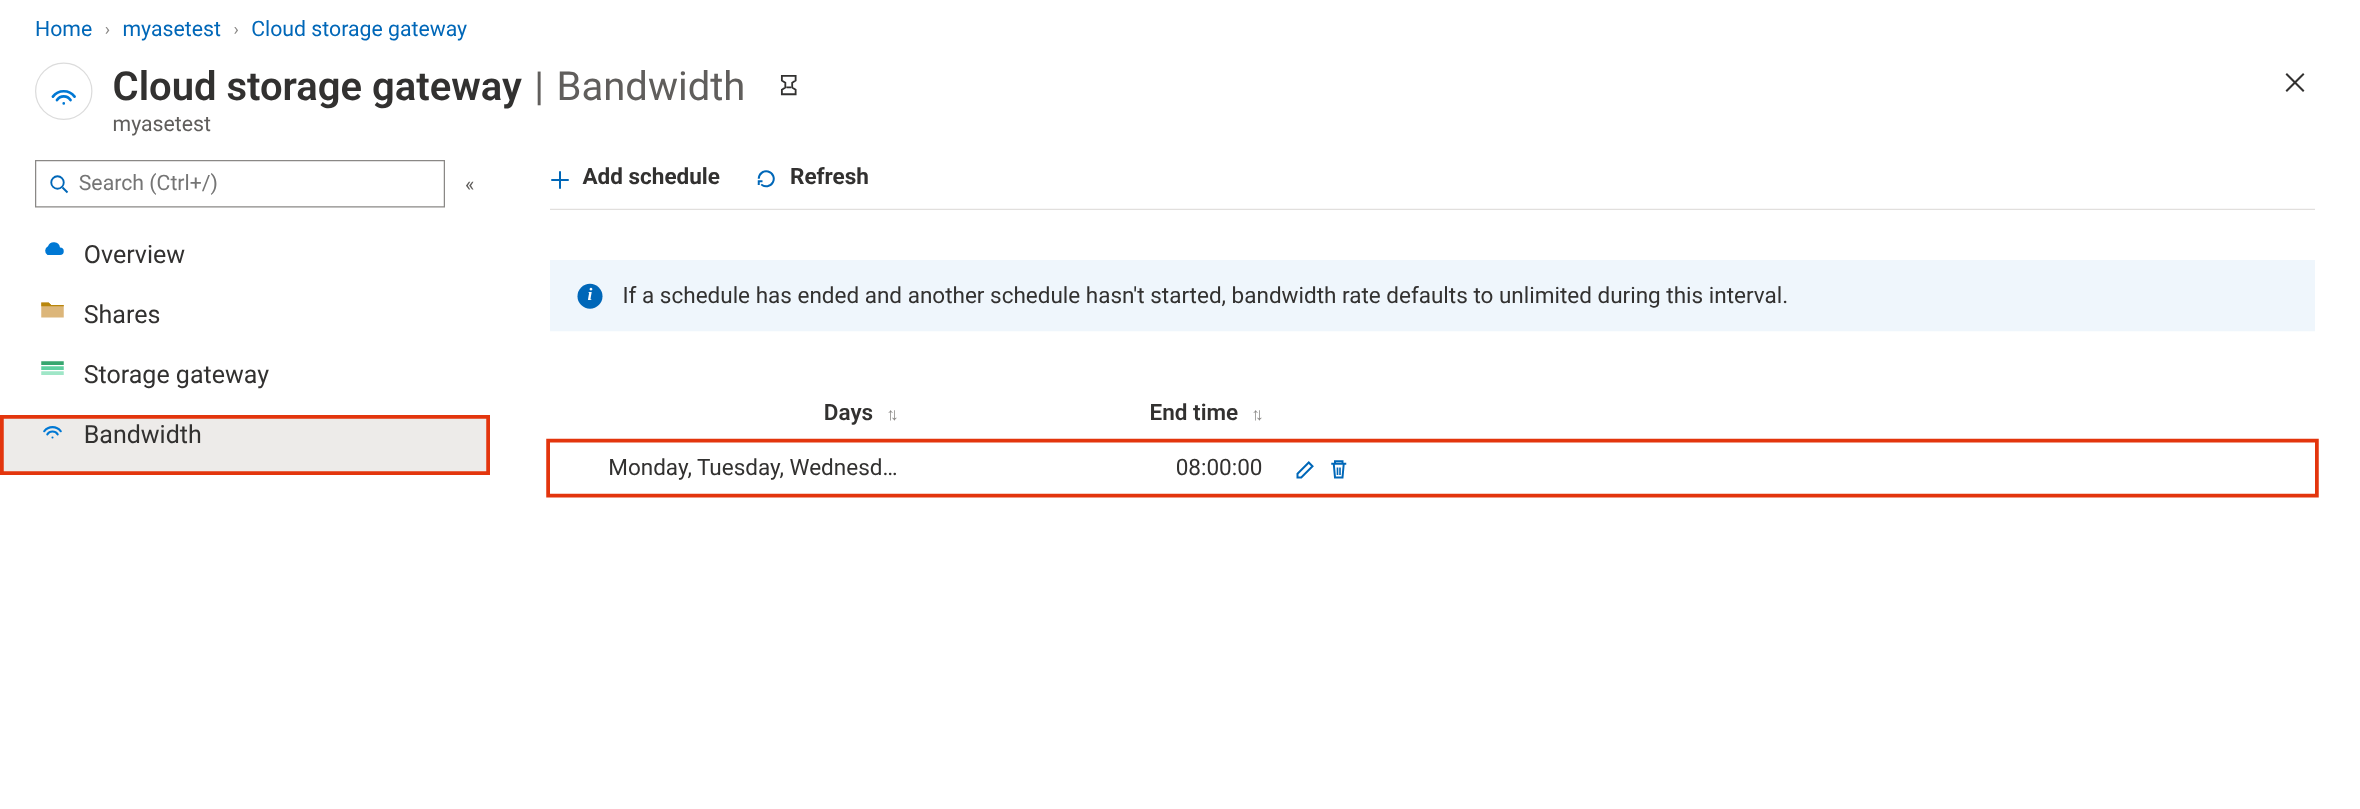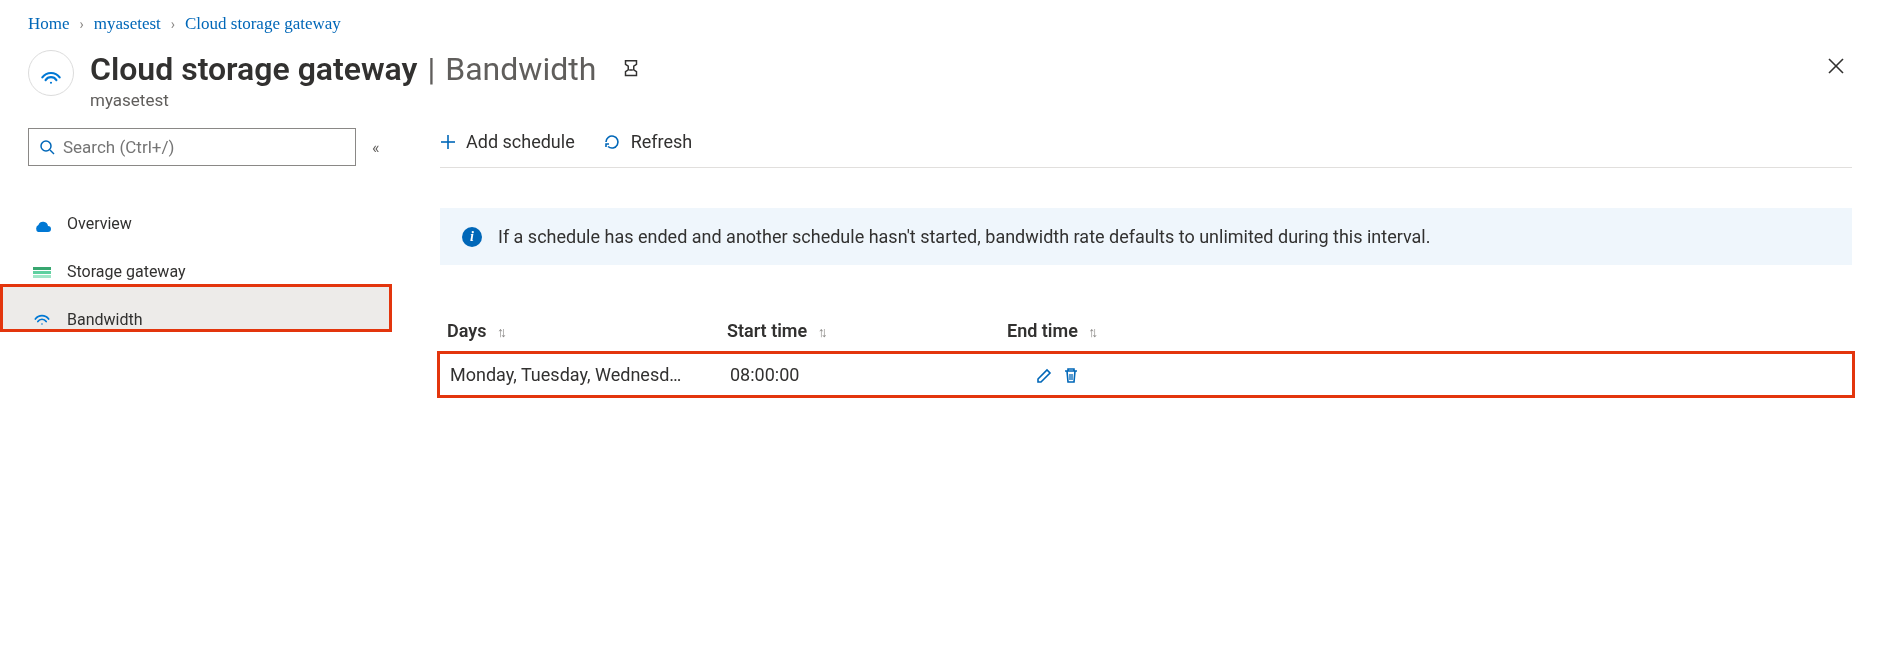--- a/index.html
+++ b/index.html
@@ -26,21 +26,20 @@
   .breadcrumb {
     display: flex;
     align-items: center;
     padding: 14px 28px 6px;
     font-size: 17px;
   }
   .breadcrumb a {
     color: var(--link-blue);
     text-decoration: none;
     cursor: pointer;
-    font-family: Liberation Serif, serif;
   }
   .breadcrumb .sep {
     color: #8a8886;
     margin: 0 10px;
     font-size: 14px;
   }
 
   
   .header {
     display: flex;
@@ -140,25 +139,25 @@
     margin-left: 12px;
     cursor: pointer;
     color: #605e5c;
     font-size: 16px;
     display: inline-flex;
     padding: 4px;
   }
   .nav-list { list-style: none; padding: 0; margin: 0; }
   .nav-item {
     display: flex;
-    align-items: flex-end;
+    align-items: flex-start;
     height: 48px;
     padding: 0 8px 0 0;
     cursor: pointer;
-    font-size: 16px;
+    font-size: 20px;
     color: var(--text-dark);
     margin-left: -28px;
     padding-left: 28px;
     border: 3px solid transparent;
   }
   .nav-item .nav-icon {
     width: 22px;
     display: inline-flex;
     justify-content: center;
     margin-right: 14px;
@@ -181,29 +180,30 @@
   .toolbar {
     display: flex;
     align-items: center;
     height: 40px;
     border-bottom: 1px solid var(--border-gray);
     padding-bottom: 12px;
     margin-bottom: 40px;
   }
   .tb-btn {
     display: inline-flex;
-    align-items: center;
+    align-items: flex-end;
     font-size: 18px;
     color: var(--text-dark);
     cursor: pointer;
     margin-right: 28px;
     background: none;
     border: none;
     font-family: inherit;
     padding: 0;
+    font-weight: bold;
   }
   .tb-btn .tb-icon {
     color: var(--link-blue);
     display: inline-flex;
     margin-right: 10px;
   }
 
   .info-banner {
     background: var(--info-bg);
     display: flex;
@@ -226,20 +226,21 @@
     font-weight: bold;
     font-size: 14px;
     margin-right: 16px;
     flex-shrink: 0;
   }
 
   .grid {
     border: 3px solid transparent;
     margin-left: -6px;
     margin-right: -6px;
+    text-align: right;
   }
   .grid-header, .grid-row {
     display: flex;
     align-items: center;
     padding: 10px 10px;
     font-size: 18px;
   }
   .grid-header {
     font-weight: 600;
     color: var(--text-dark);
@@ -321,20 +322,29 @@
         <span class="nav-icon">
           <svg width="20" height="14" viewBox="0 0 20 14">
             <path d="M6 13h10a3 3 0 0 0 0-6 5 5 0 0 0-9.6-1A4 4 0 0 0 6 13z" fill="#0078d4"></path>
           </svg>
         </span>
         <span>Overview</span>
       </li>
       <li class="nav-item">
         <span class="nav-icon">
           <svg width="20" height="16" viewBox="0 0 20 16">
+            <path d="M1 3h6l2 2h10v10H1z" fill="#dcb67a"></path>
+            <path d="M1 3h6l2 2h10v1H1z" fill="#b8860b"></path>
+          </svg>
+        </span>
+        <span>Shares</span>
+      </li>
+      <li class="nav-item">
+        <span class="nav-icon">
+          <svg width="20" height="16" viewBox="0 0 20 16">
             <rect x="1" y="2" width="18" height="3" fill="#37a66f"></rect>
             <rect x="1" y="6" width="18" height="3" fill="#5fd0a0"></rect>
             <rect x="1" y="10" width="18" height="3" fill="#9fe6c7"></rect>
           </svg>
         </span>
         <span>Storage gateway</span>
       </li>
       <li class="nav-item selected highlighted">
         <span class="nav-icon">
           <svg width="20" height="20" viewBox="0 0 24 24">
@@ -370,24 +380,20 @@
 
     <div class="info-banner">
       <span class="info-icon">i</span>
       <span>If a schedule has ended and another schedule hasn't started, bandwidth rate defaults to unlimited during this interval.</span>
     </div>
 
     <div class="grid">
       <div class="grid-header">
         <div class="col-days">
           <span>Days</span>
-          <span class="sort-icon">↑↓</span>
-        </div>
-        <div class="col-start">
-          <span>Start time</span>
           <span class="sort-icon">↑↓</span>
         </div>
         <div class="col-end">
           <span>End time</span>
           <span class="sort-icon">↑↓</span>
         </div>
         <div class="col-actions"></div>
       </div>
 
       <div class="grid-row highlighted">

